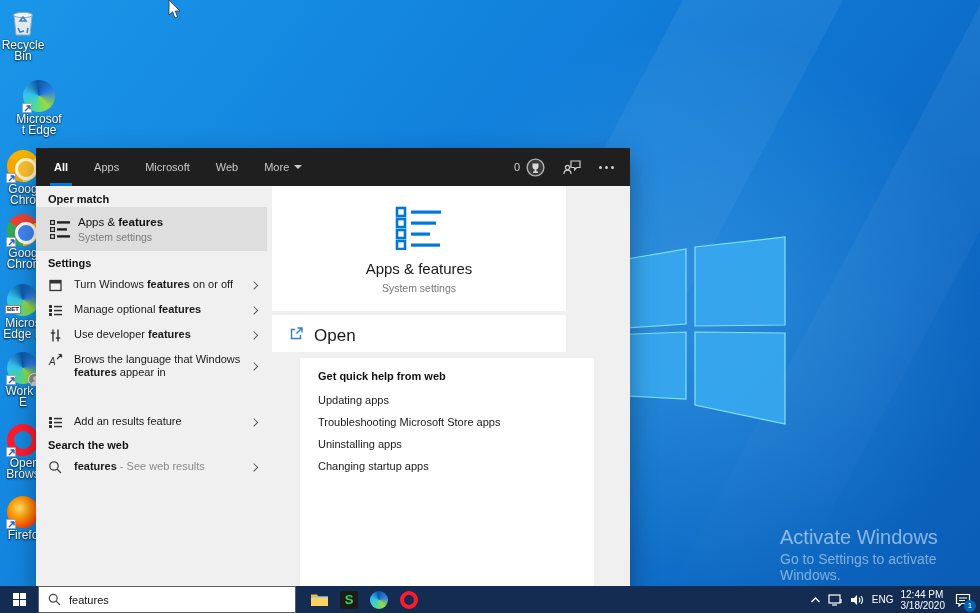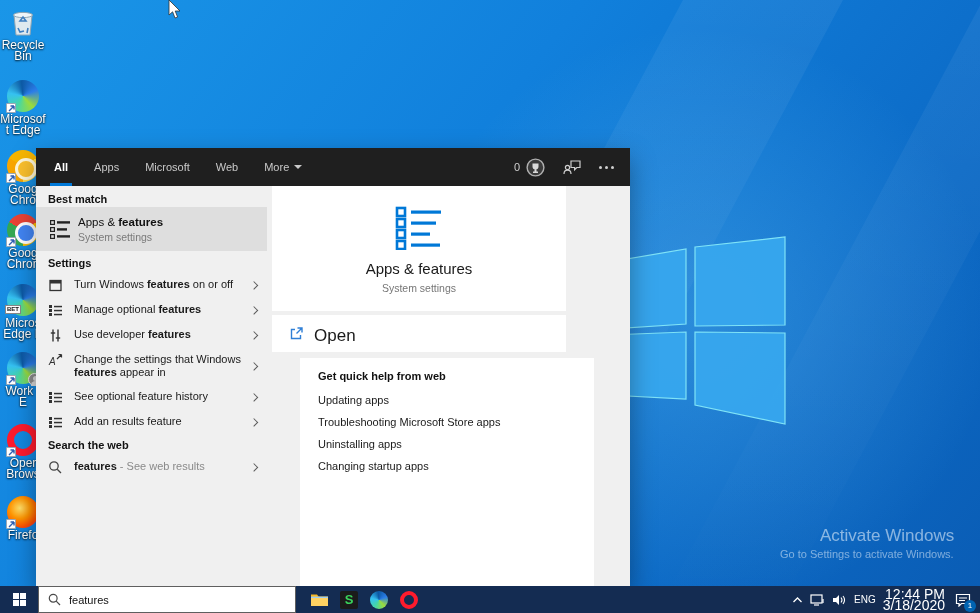--- a/index.html
+++ b/index.html
@@ -25,22 +25,22 @@
   .firefox-circ { background:radial-gradient(circle at 40% 38%, #ffe06b 0%, #ff9500 38%, #ff4f00 68%, #e31587 100%); }
   .shortcut { position:absolute; left:-1px; bottom:-1px; width:10px; height:10px; background:#fff; border:1px solid #9aa7b5; border-radius:1px; }
   .shortcut svg { position:absolute; left:1px; top:1px; }
   .mini-badge { position:absolute; left:-2px; bottom:2px; background:#fff; color:#111; font-size:6px; font-weight:bold; padding:0 1px; line-height:7px; border:1px solid #888; overflow:hidden; }
   .persona { position:absolute; right:-2px; bottom:-2px; width:13px; height:13px; border-radius:50%; background:#8d8d8d; border:1px solid #e8e8e8; }
   .persona::before { content:""; position:absolute; left:4px; top:2px; width:5px; height:5px; border-radius:50%; background:#d8d8d8; }
   .persona::after { content:""; position:absolute; left:2px; top:7px; width:9px; height:5px; border-radius:5px 5px 0 0; background:#d8d8d8; }
 
   
   .watermark { position:absolute; left:780px; top:526px; z-index:1; pointer-events:none; }
-  .watermark .l1 { font-size:17px; color:rgba(240,248,255,.55);margin-left:40px; }
-  .watermark .l2 { font-size:11px; color:rgba(240,248,255,.5); margin-top:2px; }
+  .watermark .l1 { font-size:20px; color:rgba(240,248,255,.55); }
+  .watermark .l2 { font-size:14px; color:rgba(240,248,255,.5); margin-top:2px; }
 
   
   .flag { position:absolute; left:600px; top:225px; z-index:0; }
 
   
   .sw { position:absolute; left:36px; top:148px; width:594px; height:438px; z-index:10; box-shadow:0 10px 24px rgba(0,0,0,.35); }
   .sw-head { position:relative; height:38px; background:#1f1f1f; display:flex; align-items:stretch; }
   .tabs { display:flex; align-items:stretch; padding-left:14px; }
   .tab { position:relative; display:flex; align-items:center; padding:0 4px; margin-right:18px; font-size:11px; color:#c9c9c9; cursor:pointer; }
   .tab.active { color:#fff; font-weight:bold; }
@@ -87,21 +87,21 @@
   .winlogo { display:grid; grid-template-columns:6px 6px; grid-template-rows:6px 6px; gap:1px; }
   .winlogo i { background:#fff; }
   .tb-search { width:258px; height:27px; background:#fff; border:1px solid #5f5f5f; display:flex; align-items:center; padding-left:9px; }
   .tb-search input { border:none; outline:none; font-size:11px; color:#111; width:200px; margin-left:8px; font-family:"Liberation Sans",sans-serif; background:transparent; }
   .tb-ic { width:26px; height:27px; display:flex; align-items:center; justify-content:center; cursor:pointer; margin-left:4px; }
   .greens { width:18px; height:18px; background:#1b1b1b; border-radius:2px; color:#3ad45c; font-weight:bold; font-size:13px; line-height:18px; text-align:center; }
   .edge18 { width:18px; height:18px; border-radius:50%; background:conic-gradient(from 210deg, #45d7a6, #35c1f1, #0c59a4, #2b7de9, #9bdb3c, #45d7a6); }
   .opera18 { width:18px; height:18px; border-radius:50%; border:4px solid #ff1b2d; }
   .tray { margin-left:auto; display:flex; align-items:center; gap:7px; padding-right:6px; color:#fff; }
   .tray .eng { font-size:10px; }
-  .clock { text-align:right; font-size:14px; line-height:11px; }
+  .clock { font-size:10px; line-height:11px; }
   .actioncenter { position:relative; width:22px; height:22px; display:flex; align-items:center; justify-content:center; }
   .ac-badge { position:absolute; right:-2px; bottom:-1px; width:12px; height:12px; border-radius:50%; background:#0063b1; color:#fff; font-size:8px; line-height:12px; text-align:center; }
 
   .cursor { position:absolute; left:168px; top:0; z-index:50; pointer-events:none; }
 </style>
 </head>
 <body>
 
 <div id="screen">
 
@@ -121,21 +121,21 @@
     <div class="glyph">
       <svg width="32" height="32" viewBox="0 0 32 32">
         <path d="M7 9 L25 9 L23 29 L9 29 Z" fill="#dfe9ef" stroke="#8fa6b4" stroke-width="1"></path>
         <ellipse cx="16" cy="9" rx="9.5" ry="2.6" fill="#eef5f9" stroke="#8fa6b4" stroke-width="1"></ellipse>
         <path d="M13 15 l3 -4 l3 4 z M11 22 l2 4 l4 -1 M21 22 l-1 5" stroke="#3f7fc1" stroke-width="1.6" fill="none"></path>
       </svg>
     </div>
     <div class="lbl">Recycle Bin</div>
   </div>
 
-  <div class="dicon" style="left:0; top:80px;">
+  <div class="dicon" style="left:16px; top:80px;">
     <div class="glyph">
       <div class="circle edge-circ"></div>
       <span class="shortcut">
           <svg width="7" height="7" viewBox="0 0 7 7">
             <path d="M1 6 L6 1 M6 1 H2.5 M6 1 V4.5" stroke="#2f5fb3" stroke-width="1.4" fill="none"></path>
           </svg>
         </span>
     </div>
     <div class="lbl">Microsoft Edge</div>
   </div>
@@ -251,21 +251,21 @@
             <i></i>
             <i></i>
             <i></i>
           </div>
       </div>
     </div>
 
     <div class="sw-body">
 
       <div class="lp">
-        <div class="hdr" style="top:7px;">Best match</div>
+        <div class="hdr" style="top:7px;">Oper match</div>
 
         <div class="bm-row">
           <svg class="bicon" width="24" height="24" viewBox="0 0 24 24">
             <g fill="#222">
               <rect x="2" y="3" width="5" height="5"></rect>
                 <rect x="3.2" y="4.2" width="2.6" height="2.6" fill="#dedede"></rect>
               <rect x="9" y="4.2" width="13" height="2.4"></rect>
               <rect x="2" y="10" width="5" height="5"></rect>
                 <rect x="3.2" y="11.2" width="2.6" height="2.6" fill="#dedede"></rect>
               <rect x="9" y="11.2" width="10" height="2.4"></rect>
@@ -315,38 +315,24 @@
           </svg>
           <div class="txt"><span>Use developer </span><b class="hl">features</b><span></span></div>
           <span class="chev"></span>
         </div>
 
         <div class="srow tall" style="top:162px;">
           <svg class="ric" viewBox="0 0 15 15">
             <text x="1" y="12" font-size="10" font-family="Liberation Sans, sans-serif" fill="#333" font-style="italic">A</text>
             <path d="M9 6 L13.5 1.5 M13.5 1.5 H10.5 M13.5 1.5 V4.5" stroke="#333" stroke-width="1.2" fill="none"></path>
           </svg>
-          <div class="txt"><span>Change the settings that Windows </span><b class="hl">features</b><span> appear in</span></div>
-          <span class="chev"></span>
-        </div>
-
-        <div class="srow" style="top:199px;">
-          <svg class="ric" viewBox="0 0 15 15">
-            <g fill="#333">
-                <rect x="1" y="2" width="3" height="3"></rect>
-                <rect x="6" y="2.8" width="8" height="1.5"></rect>
-                <rect x="1" y="6" width="3" height="3"></rect>
-                <rect x="6" y="6.8" width="8" height="1.5"></rect>
-                <rect x="1" y="10" width="3" height="3"></rect>
-                <rect x="6" y="10.8" width="8" height="1.5"></rect>
-              </g>
-          </svg>
-          <div class="txt"><span>See optional feature history</span><b class="hl"></b><span></span></div>
-          <span class="chev"></span>
-        </div>
+          <div class="txt"><span>Brows the language that Windows </span><b class="hl">features</b><span> appear in</span></div>
+          <span class="chev"></span>
+        </div>
+
 
         <div class="srow" style="top:224px;">
           <svg class="ric" viewBox="0 0 15 15">
             <g fill="#333">
                 <rect x="1" y="2" width="3" height="3"></rect>
                 <rect x="6" y="2.8" width="8" height="1.5"></rect>
                 <rect x="1" y="6" width="3" height="3"></rect>
                 <rect x="6" y="6.8" width="8" height="1.5"></rect>
                 <rect x="1" y="10" width="3" height="3"></rect>
                 <rect x="6" y="10.8" width="8" height="1.5"></rect>

